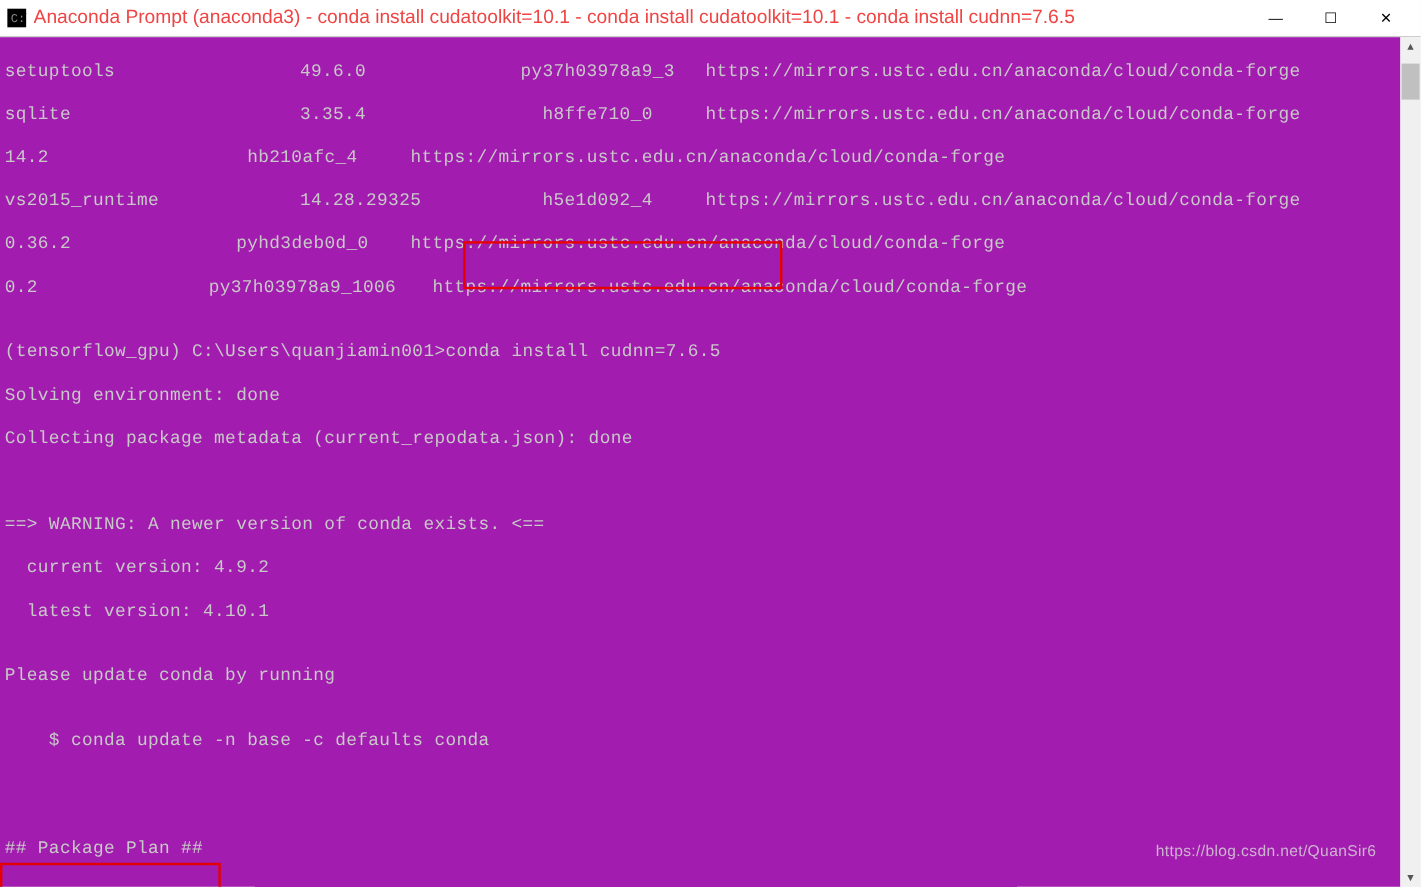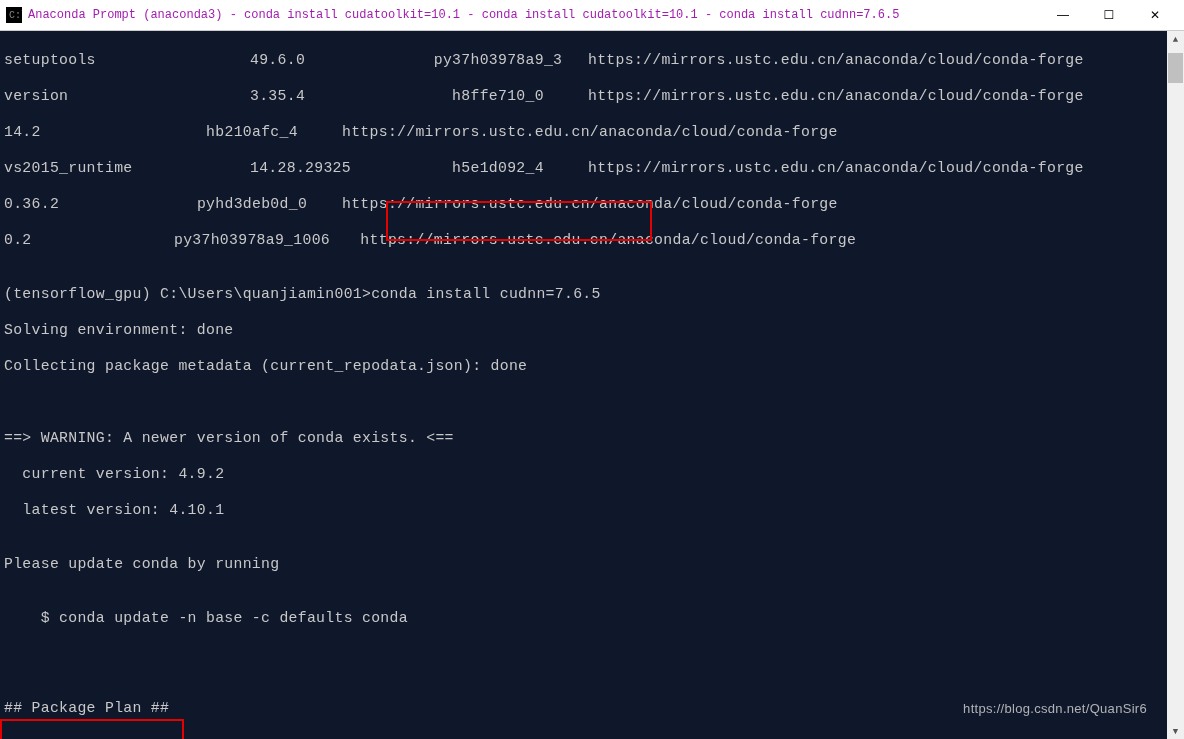--- a/index.html
+++ b/index.html
@@ -1,22 +1,22 @@
 <!DOCTYPE html>
 <html><head>
 <meta charset="utf-8">
 <style>
   html,body{margin:0;padding:0;width:1184px;height:739px;background:#fff;font-family:Consolas,"Courier New",monospace;font-size:14.5px;overflow:hidden;}
   .titlebar{height:30px;background:#fff;border-bottom:1px solid #ccc;display:flex;align-items:center;padding:0 6px;position:relative;}
   .titlebar .icon{width:16px;height:16px;margin-right:6px;display:inline-block;}
-  .titlebar .title{flex:1;font-family:Liberation Mono, monospace;font-size:12px;color:#a21caf;white-space:nowrap;overflow:hidden;}
+  .titlebar .title{flex:1;font-family:Liberation Sans, sans-serif;font-size:16px;color:#ef4444;white-space:nowrap;overflow:hidden;}
   .titlebar .btns{display:flex;}
   .titlebar .btn{width:46px;height:30px;display:flex;align-items:center;justify-content:center;font-family:"Segoe UI",sans-serif;font-size:12px;color:#000;}
   .console-wrap{display:flex;height:709px;}
-  .console{flex:1;background:#0f172a;color:#c8c8c8;padding:2px 4px;white-space:pre;line-height:18px;letter-spacing:0.3px;font-size:14.8px;position:relative;}
+  .console{flex:1;background:#a21caf;color:#c8c8c8;padding:2px 4px;white-space:pre;line-height:18px;letter-spacing:0.3px;font-size:14.8px;position:relative;}
   .scrollbar{width:17px;background:#f0f0f0;position:relative;}
   .scroll-thumb{position:absolute;top:22px;left:1px;width:15px;height:30px;background:#c0c0c0;}
   .scroll-arrow{position:absolute;left:0;width:17px;height:17px;display:flex;align-items:center;justify-content:center;font-size:9px;color:#555;}
   .scroll-arrow.up{top:0;}
   .scroll-arrow.down{bottom:0;}
   .pkg-line{display:flex;}
   .pkg-line .c1{width:246px;}
   .pkg-line .c2{width:158px;}
   .pkg-line .c3{width:180px;text-align:center;}
   .pkg-line .c4{flex:1;}
@@ -38,21 +38,21 @@
   <div class="btns">
     <div class="btn">—</div>
     <div class="btn">☐</div>
     <div class="btn">✕</div>
   </div>
 </div>
 
 <div class="console-wrap">
   <div class="console">
 <div class="pkg-line"><span class="c1">setuptools</span><span class="c2">49.6.0</span><span class="c3">py37h03978a9_3</span><span class="c4">https://mirrors.ustc.edu.cn/anaconda/cloud/conda-forge</span></div>
-<div class="pkg-line"><span class="c1">version</span><span class="c2">3.35.4</span><span class="c3">h8ffe710_0</span><span class="c4">https://mirrors.ustc.edu.cn/anaconda/cloud/conda-forge</span></div>
+<div class="pkg-line"><span class="c1">sqlite</span><span class="c2">3.35.4</span><span class="c3">h8ffe710_0</span><span class="c4">https://mirrors.ustc.edu.cn/anaconda/cloud/conda-forge</span></div>
 <div class="pkg-line"><span class="c2">14.2</span><span class="c3">hb210afc_4</span><span class="c4">https://mirrors.ustc.edu.cn/anaconda/cloud/conda-forge</span></div>
 <div class="pkg-line"><span class="c1">vs2015_runtime</span><span class="c2">14.28.29325</span><span class="c3">h5e1d092_4</span><span class="c4">https://mirrors.ustc.edu.cn/anaconda/cloud/conda-forge</span></div>
 <div class="pkg-line"><span class="c2">0.36.2</span><span class="c3">pyhd3deb0d_0</span><span class="c4">https://mirrors.ustc.edu.cn/anaconda/cloud/conda-forge</span></div>
 <div class="pkg-line"><span class="c2">0.2</span><span class="c3">py37h03978a9_1006</span><span class="c4">  https://mirrors.ustc.edu.cn/anaconda/cloud/conda-forge</span></div>
 <div></div>
 <div><span>(tensorflow_gpu) C:\Users\quanjiamin001&gt;</span><span>conda install cudnn=7.6.5</span></div>
 <div>Solving environment: done</div>
 <div>Collecting package metadata (current_repodata.json): done</div>
 <div></div>
 <div></div>

